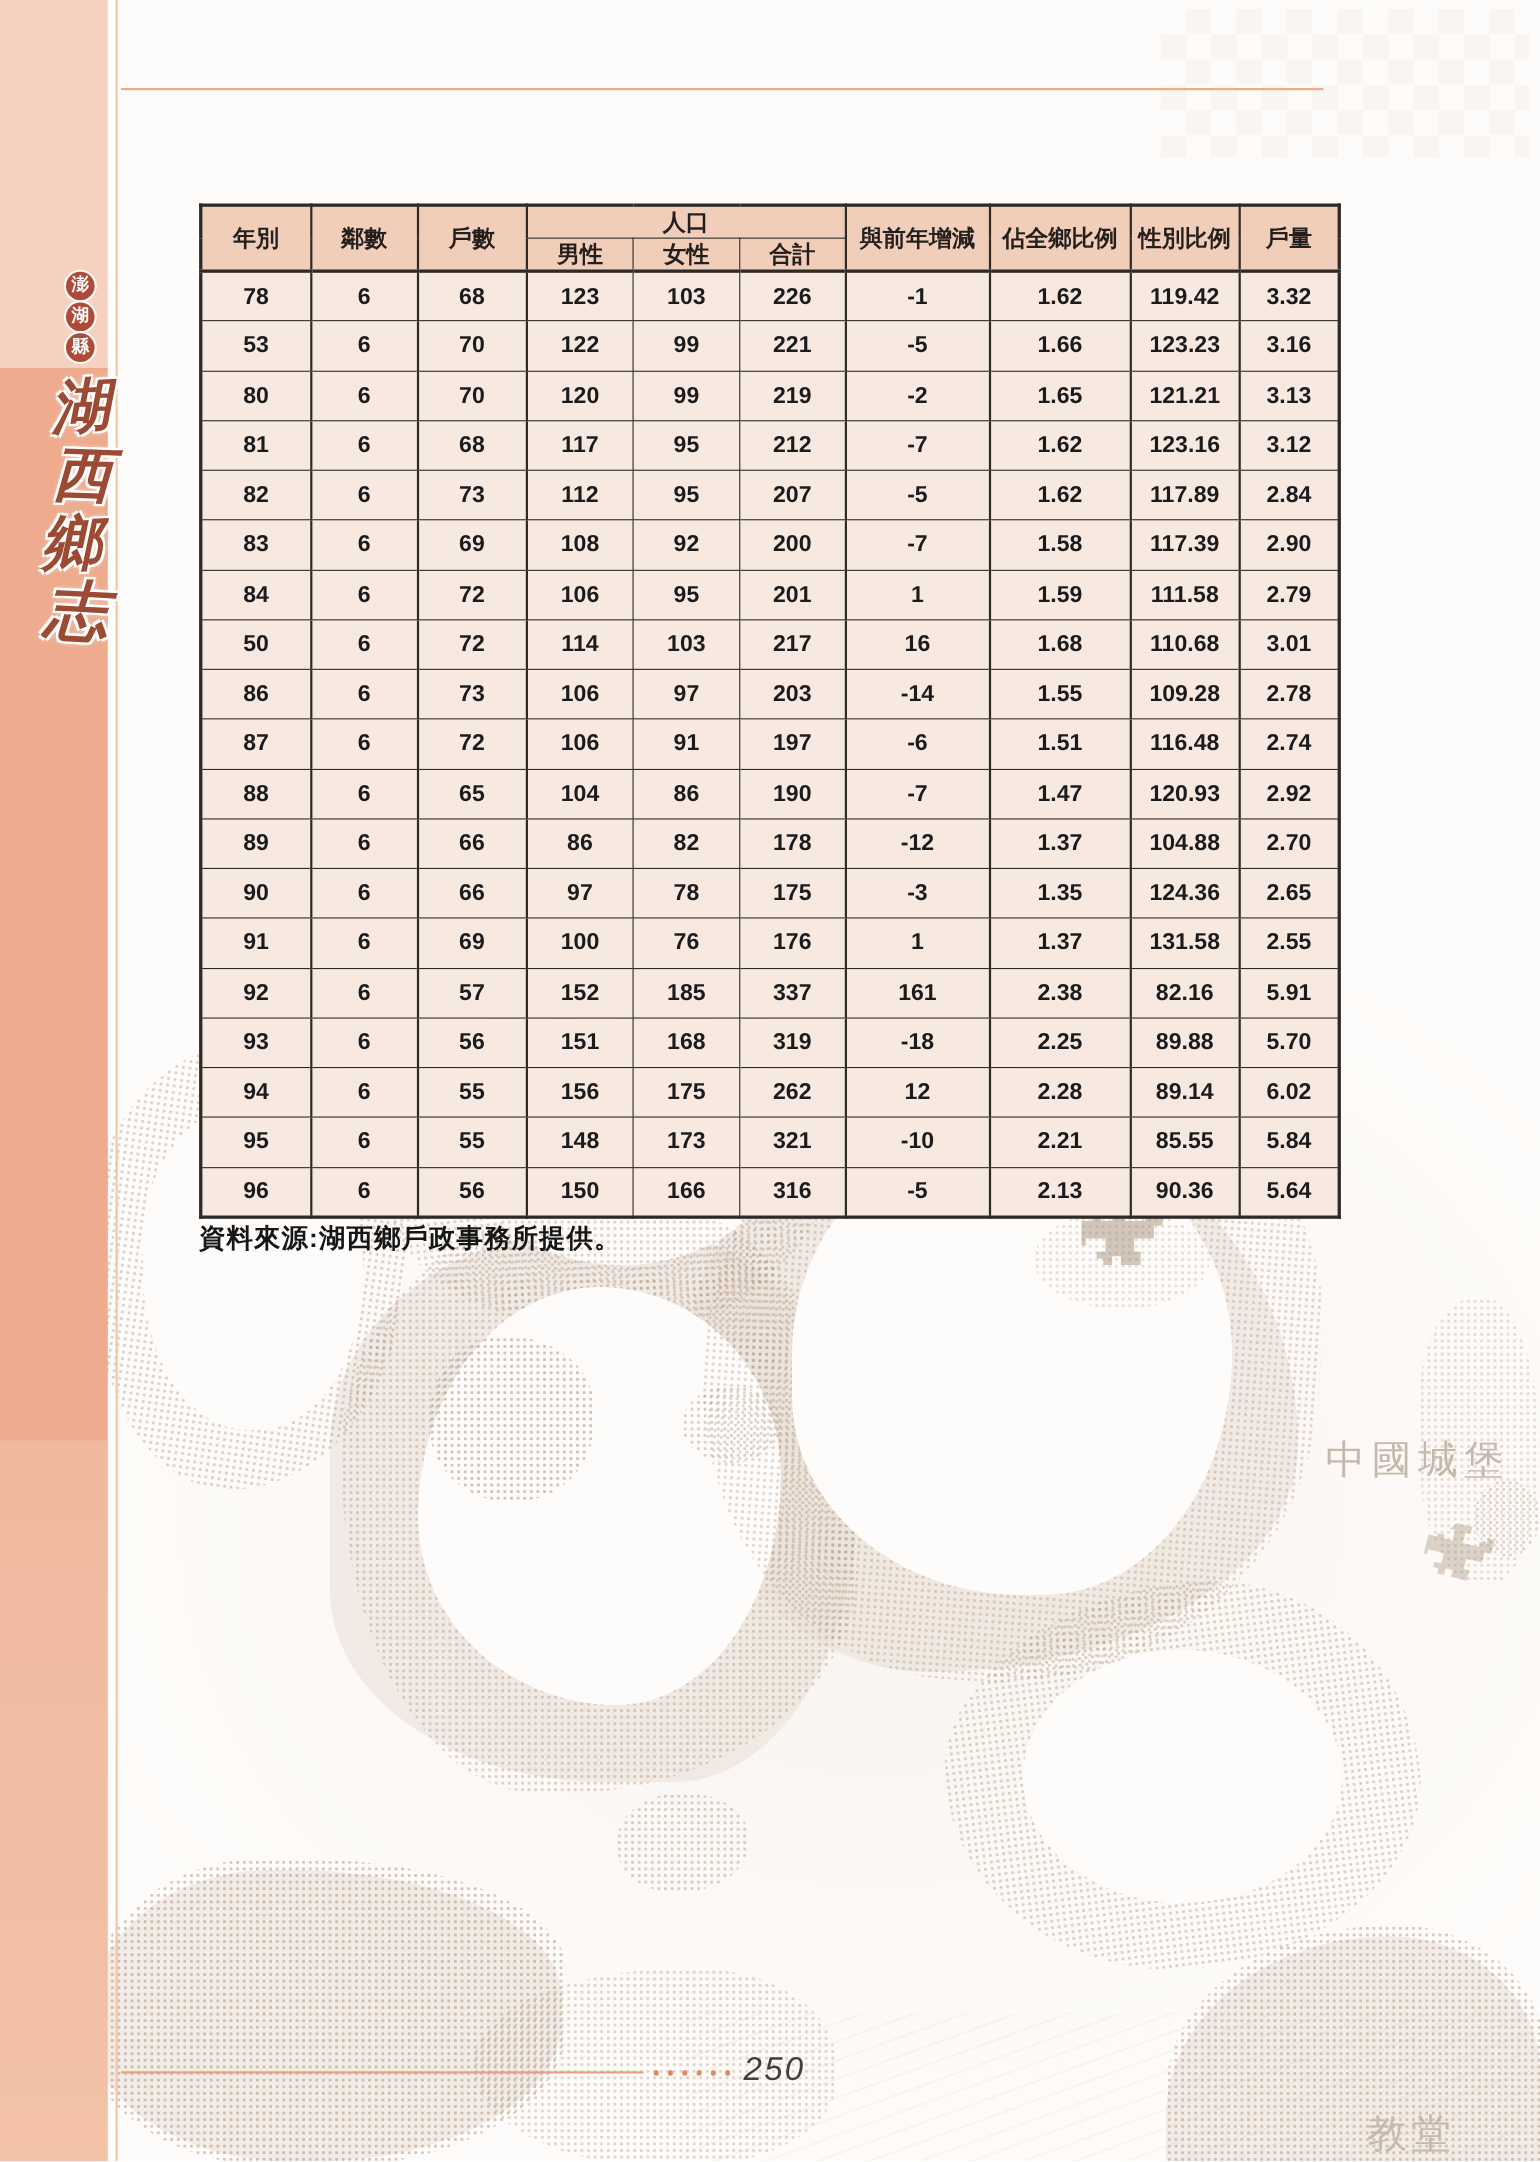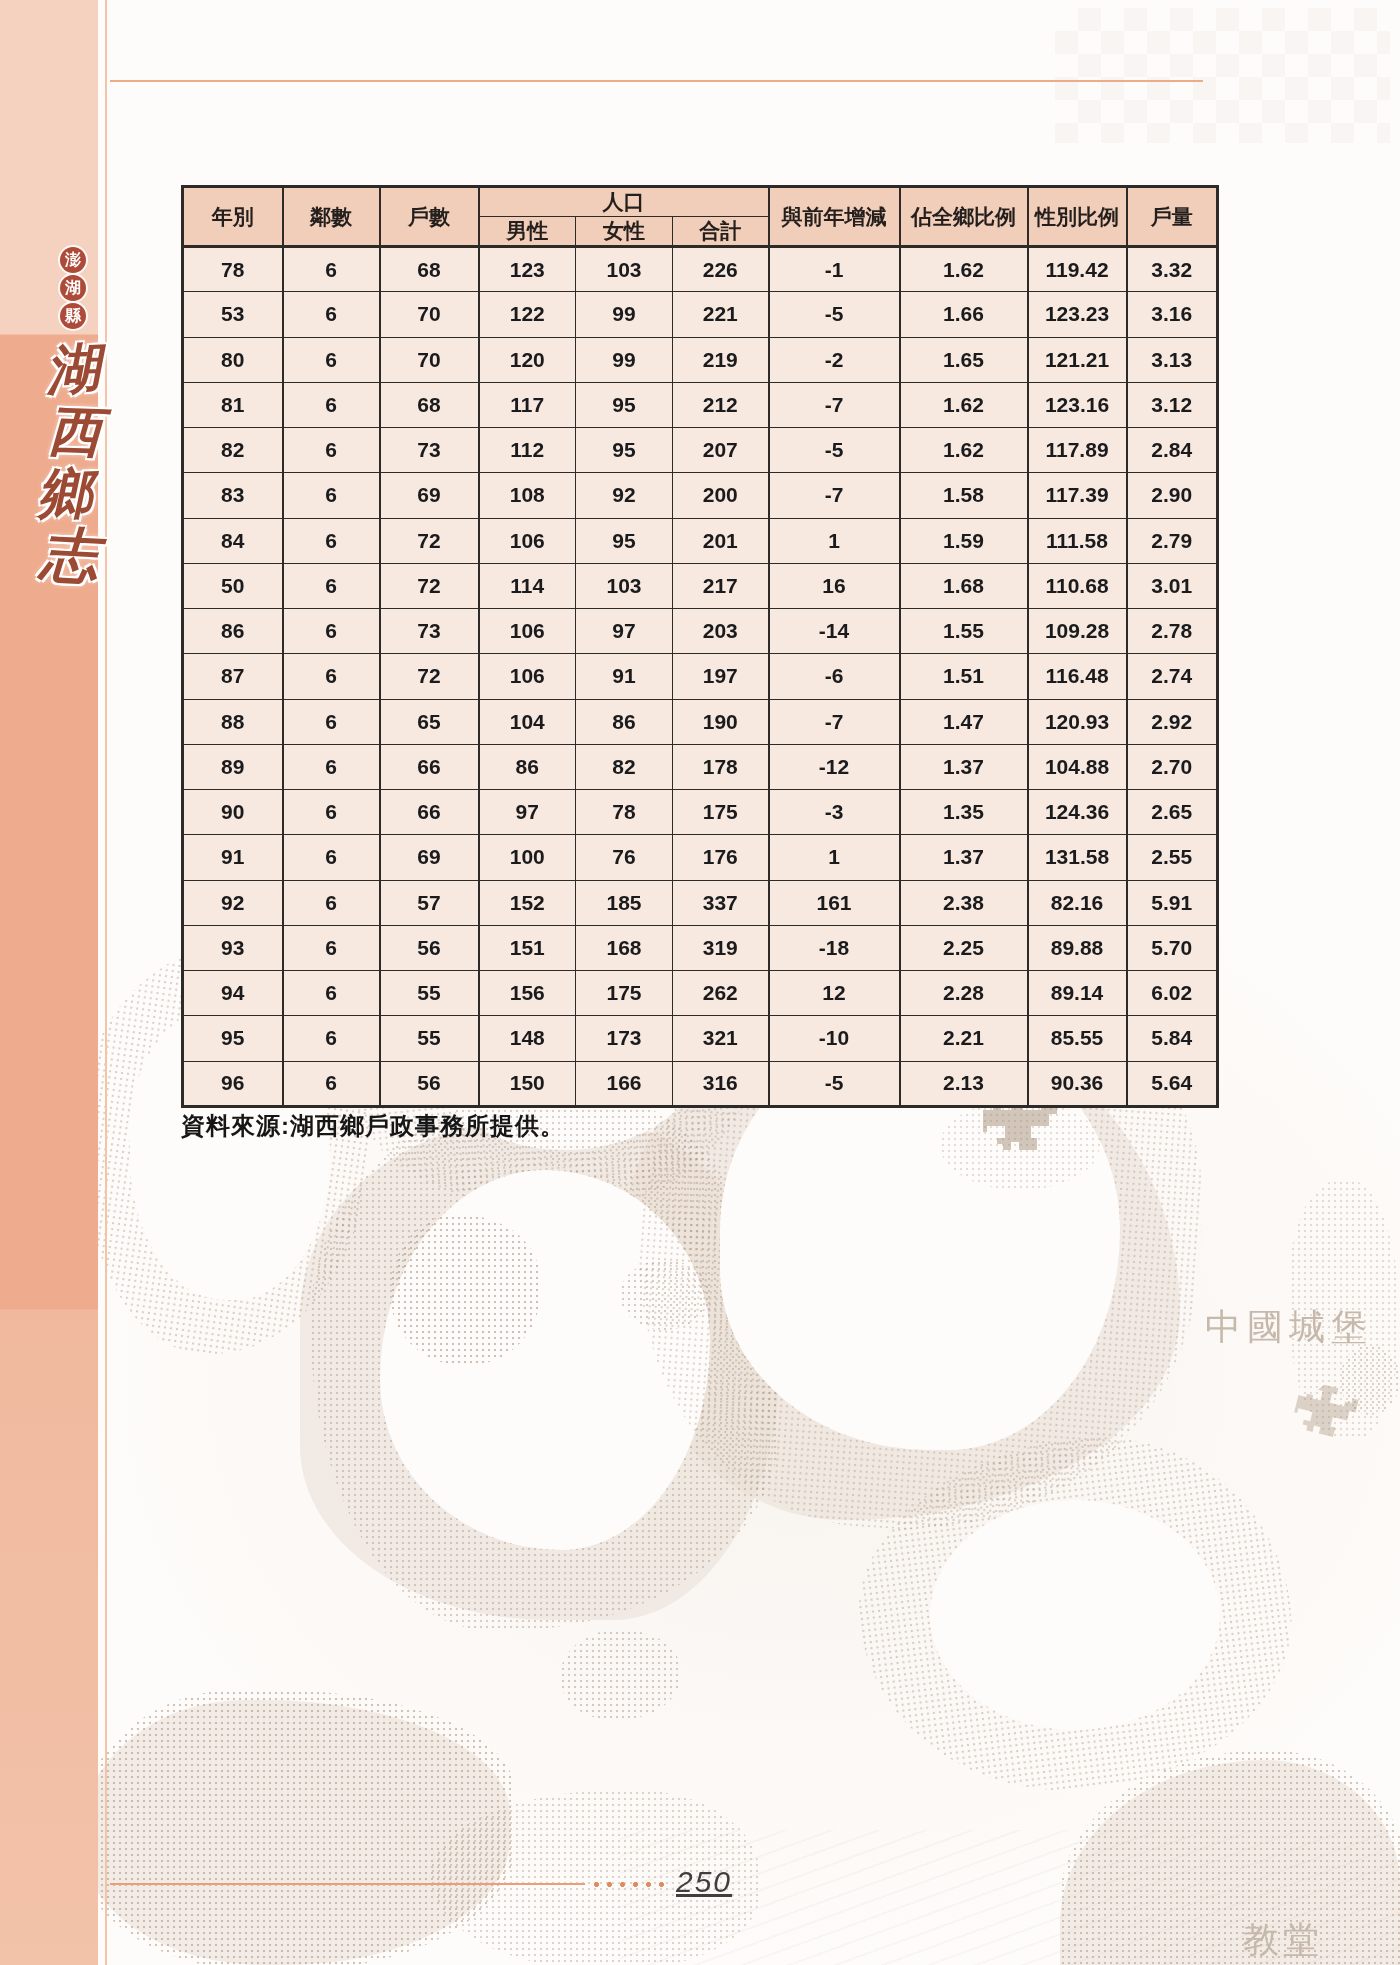--- a/index.html
+++ b/index.html
@@ -79,21 +79,21 @@
   }
   
   .h-rule-bottom{position:absolute;left:110px;top:1883px;width:475px;height:2px;background:#eb9f78;z-index:2;}
   .footer-dots{
     position:absolute;left:590px;top:1881px;width:78px;height:7px;z-index:2;
     background-image:radial-gradient(circle,#e08a5f 2.2px,transparent 2.6px);
     background-size:13px 7px;background-repeat:repeat-x;
   }
   .page-number{
     position:absolute;left:676px;top:1865px;z-index:2;
-    font-size:30px;font-style:italic;color:#3f3f3f;letter-spacing:2px;text-decoration:underline;
+    font-size:30px;font-style:italic;color:#3f3f3f;letter-spacing:2px;
   }
 </style>
 </head>
 <body>
 
 <div class="page">
 
   <div class="watermark">
     <div class="map-tint"></div>
     <div class="checker"></div>

